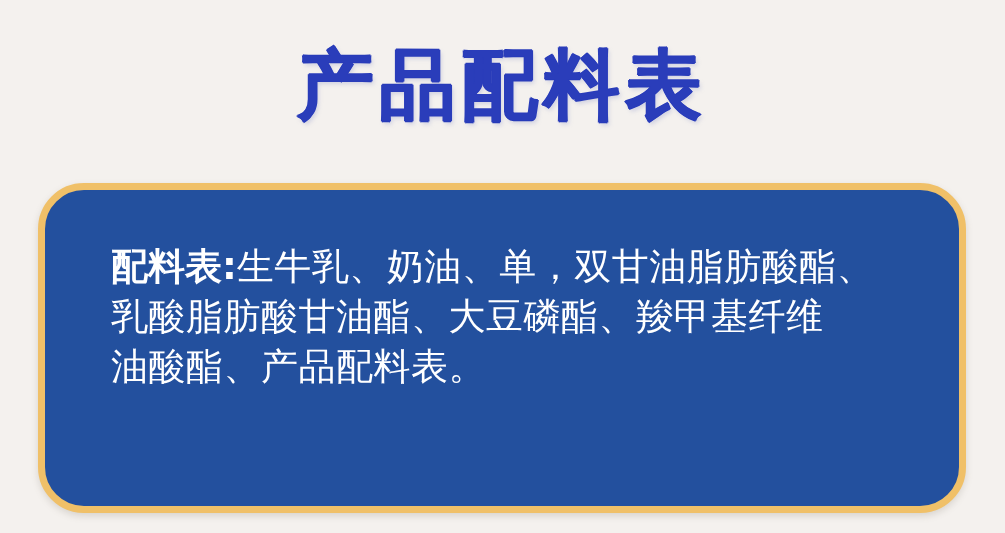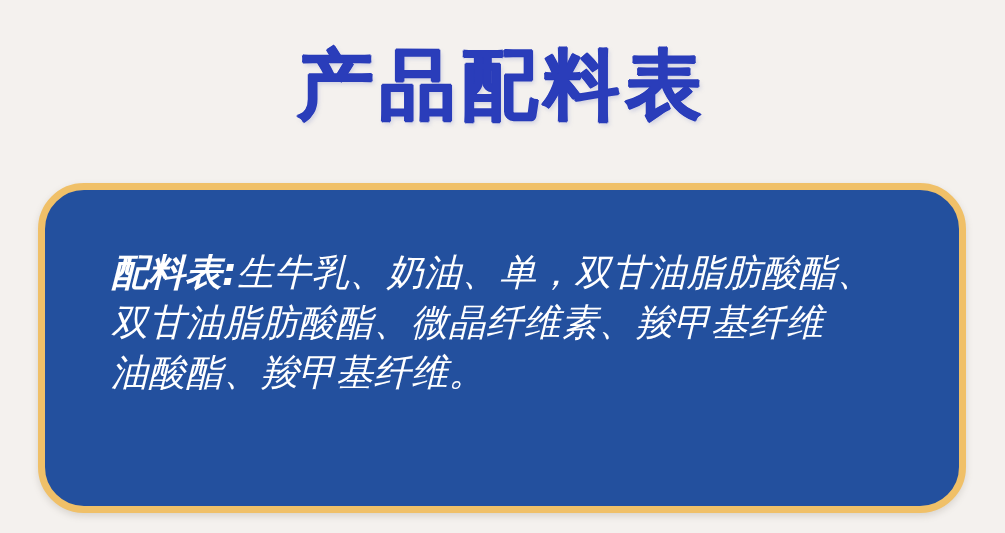--- a/index.html
+++ b/index.html
@@ -55,23 +55,22 @@
     box-sizing: border-box;
     background: #23509e;
     border: 7px solid #f0c068;
     border-radius: 46px;
     box-shadow: 0 3px 7px rgba(120,110,95,0.22);
   }
 
   .card-inner {
     position: absolute;
     left: 66px;
-    top: 58px;
+    top: 52px;
     right: 46px;
-    font-style: italic;
   }
 
   .ingredients-text {
     font-family: "DejaVu Sans", "Liberation Sans", sans-serif;
     font-size: 37px;
     line-height: 50px;
     color: #ffffff;
     font-weight: 400;
     letter-spacing: 0.5px;
     text-align: left;
@@ -90,19 +89,19 @@
 <div id="page">
 
   <div class="title-wrap">
     <span class="title">产品配料表</span>
   </div>
 
   <div class="card">
     <div class="card-inner">
       <div class="ingredients-text">
         <div class="line"><span class="label">配料表:</span><span>生牛乳、奶油、单，双甘油脂肪酸酯、</span></div>
-        <div class="line">双甘油脂肪酸酯、微晶纤维素、羧甲基纤维</div>
-        <div class="line">油酸酯、羧甲基纤维。</div>
+        <div class="line">乳酸脂肪酸甘油酯、大豆磷酯、羧甲基纤维</div>
+        <div class="line">油酸酯、产品配料表。</div>
       </div>
     </div>
   </div>
 
 </div>
 
 </body></html>

